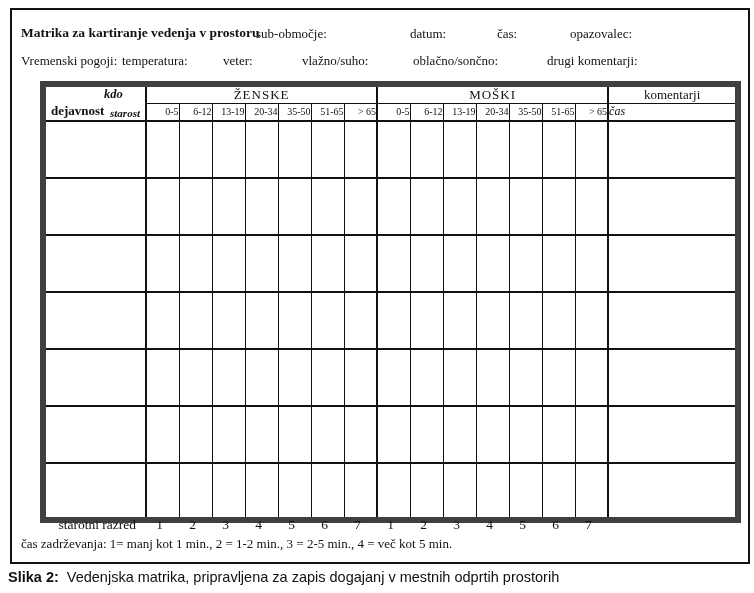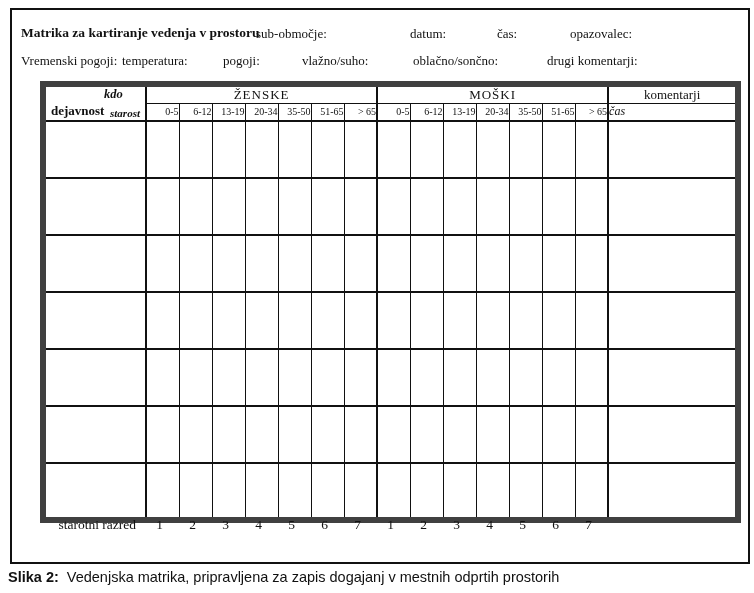--- a/index.html
+++ b/index.html
@@ -53,21 +53,21 @@
   <div class="frame"></div>
 
   <span class="abs title" style="left:21px;top:25px;">Matrika za kartiranje vedenja v prostoru</span>
   <span class="abs lbl" style="left:256px;top:26px;">sub-območje:</span>
   <span class="abs lbl" style="left:410px;top:26px;">datum:</span>
   <span class="abs lbl" style="left:497px;top:26px;">čas:</span>
   <span class="abs lbl" style="left:570px;top:26px;">opazovalec:</span>
 
   <span class="abs lbl" style="left:21px;top:53px;">Vremenski pogoji:</span>
   <span class="abs lbl" style="left:122px;top:53px;">temperatura:</span>
-  <span class="abs lbl" style="left:223px;top:53px;">pogoji:</span>
+  <span class="abs lbl" style="left:223px;top:53px;">veter:</span>
   <span class="abs lbl" style="left:302px;top:53px;">vlažno/suho:</span>
   <span class="abs lbl" style="left:413px;top:53px;">oblačno/sončno:</span>
   <span class="abs lbl" style="left:547px;top:53px;">drugi komentarji:</span>
 
   <table class="matrix">
     <colgroup>
       <col style="width:103px;">
       <col style="width:33px;">
         <col style="width:33px;">
         <col style="width:33px;">
@@ -256,17 +256,18 @@
     <span class="cr-n">1</span>
     <span class="cr-n">2</span>
     <span class="cr-n">3</span>
     <span class="cr-n">4</span>
     <span class="cr-n">5</span>
     <span class="cr-n">6</span>
     <span class="cr-n">7</span>
     <span class="cr-com"></span>
   </div>
 
+  <span class="abs legend-left">čas zadrževanja: 1= manj kot 1 min., 2 = 1-2 min., 3 = 2-5 min., 4 = več kot 5 min.</span>
 
   <div class="caption">
     <b>Slika 2:</b><span>Vedenjska matrika, pripravljena za zapis dogajanj v mestnih odprtih prostorih</span>
   </div>
 </div>
 
 </body></html>

